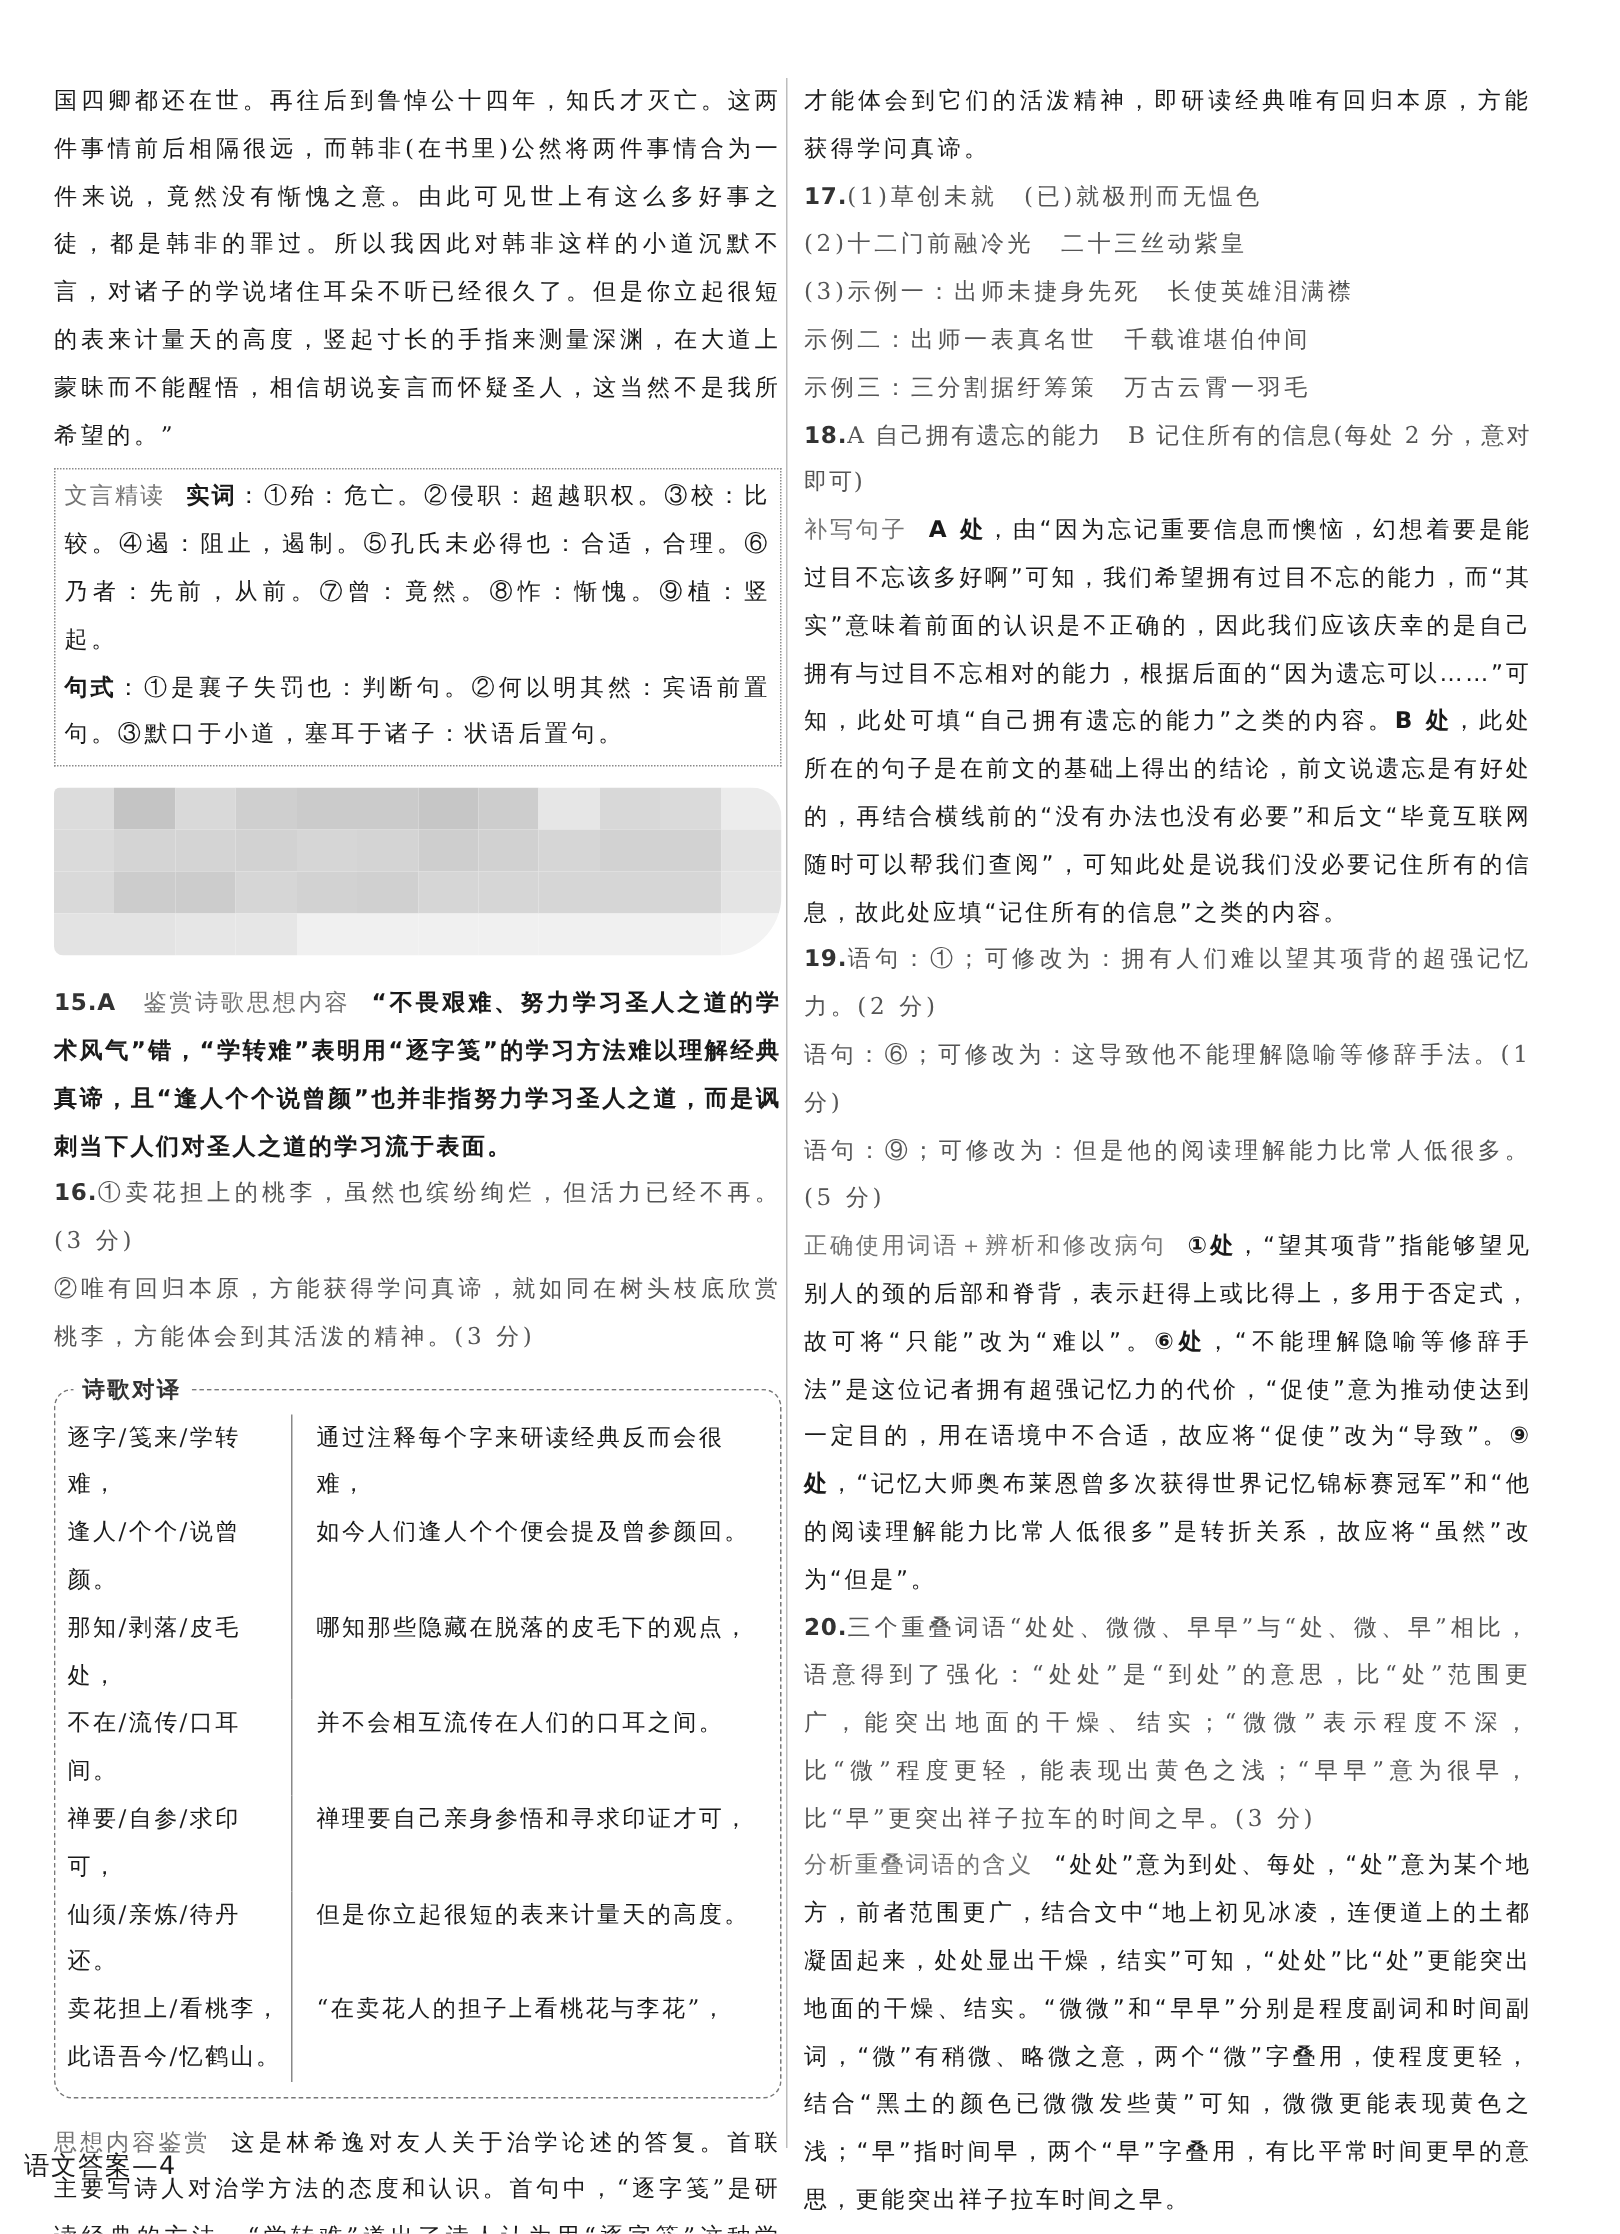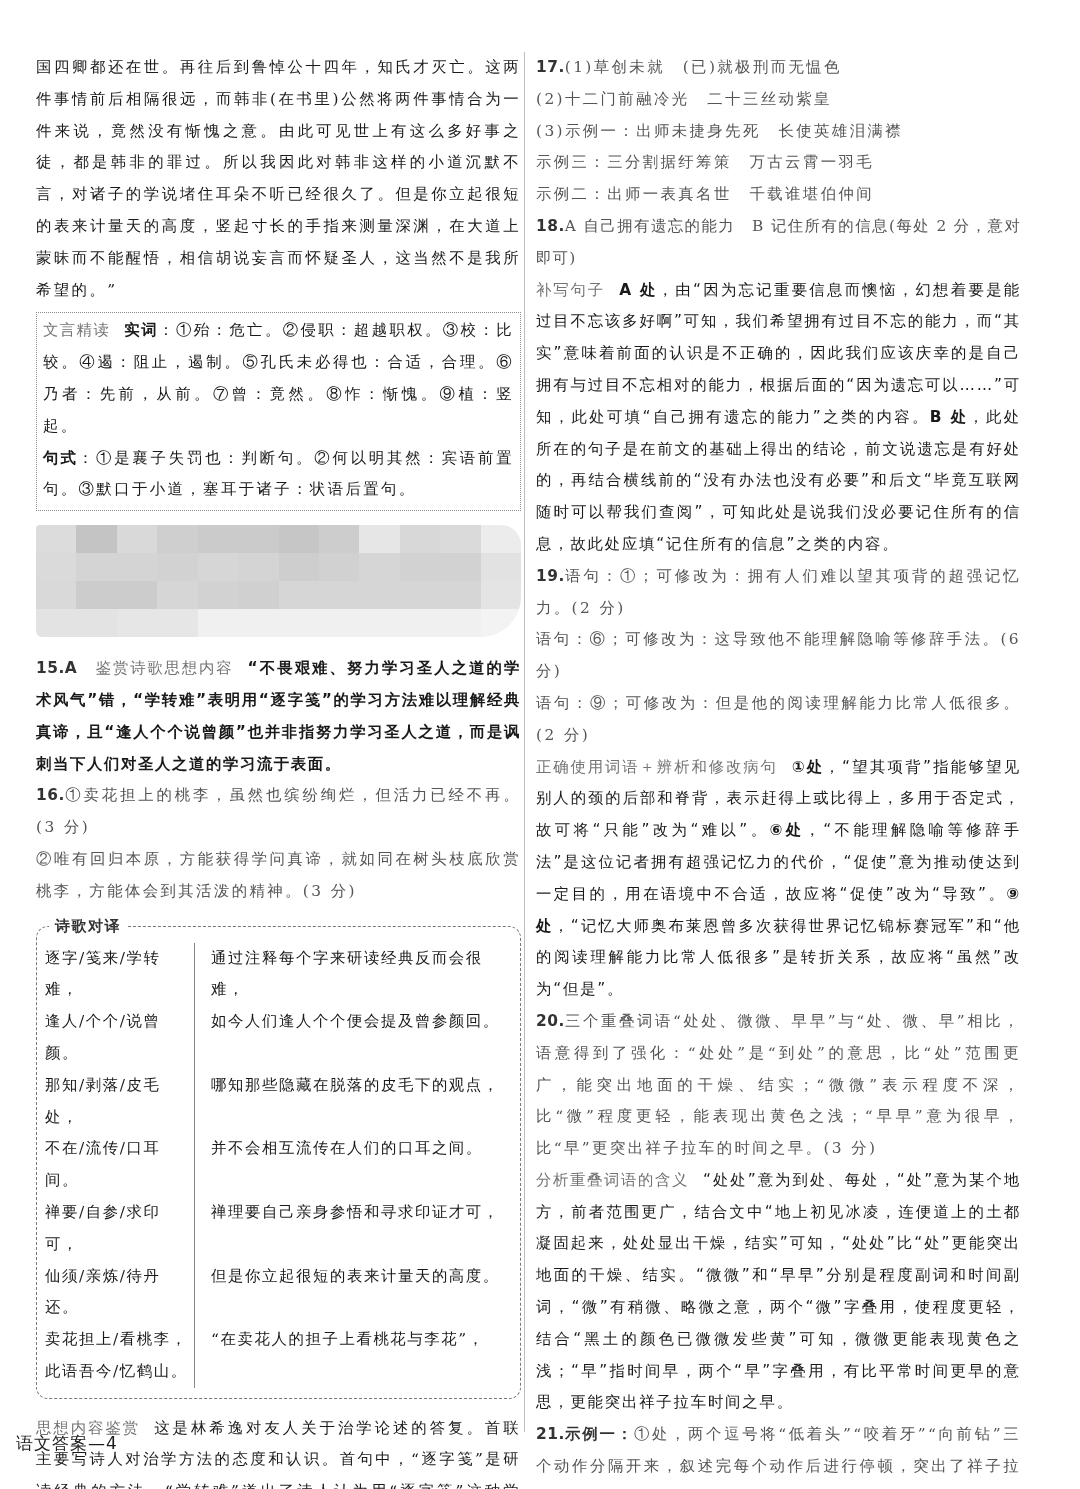--- a/index.html
+++ b/index.html
@@ -123,41 +123,42 @@
       <div class="poem-src">此语吾今/忆鹤山。</div>
     </div>
   </div>
 
   <p>
     <span class="label">思想内容鉴赏</span><span>这是林希逸对友人关于治学论述的答复。首联主要写诗人对治学方法的态度和认识。首句中，“逐字笺”是研读经典的方法，“学转难”道出了诗人认为用“逐字笺”这种学习方法难以领悟经典真谛的观点。次句写生活中的治学现象，即那些未掌握经典真谛的人，张口闭口都是曾参颜回，做学问流于表面。这两句看似平铺叙事，实则流露出诗人的嘲讽之情。颔联说的是“皮毛”之下的精要思想并不存在于人们口耳流传的话语中。颈联以“参禅”“修仙”为例，以类比的方式阐述自己的治学观点。诗人认为，求学需要“自参”“亲炼”，亲身治学方可获得学问真谛。尾联引用魏了翁的名言进一步强调自己的观点，桃李在卖花担上活力不再，只有亲自到树头枝底</span>
   </p>
 </div>
 
 <div class="col col-right">
+  <p>才能体会到它们的活泼精神，即研读经典唯有回归本原，方能获得学问真谛。</p>
 
   <p class="light">
     <span class="num">17.</span><span>(1)草创未就　(已)就极刑而无愠色</span>
   </p>
   <p class="light">(2)十二门前融冷光　二十三丝动紫皇</p>
   <p class="light">(3)示例一：出师未捷身先死　长使英雄泪满襟</p>
+  <p class="light">示例二：出师一表真名世　千载谁堪伯仲间</p>
   <p class="light">示例三：三分割据纡筹策　万古云霄一羽毛</p>
-  <p class="light">示例二：出师一表真名世　千载谁堪伯仲间</p>
 
   <p class="light">
     <span class="num">18.</span><span style="letter-spacing:1.2px;">A 自己拥有遗忘的能力　B 记住所有的信息(每处 2 分，意对即可)</span>
   </p>
   <p class="sans">
     <span class="label">补写句子</span><span class="b">A 处</span><span>，由“因为忘记重要信息而懊恼，幻想着要是能过目不忘该多好啊”可知，我们希望拥有过目不忘的能力，而“其实”意味着前面的认识是不正确的，因此我们应该庆幸的是自己拥有与过目不忘相对的能力，根据后面的“因为遗忘可以……”可知，此处可填“自己拥有遗忘的能力”之类的内容。</span><span class="b">B 处</span><span>，此处所在的句子是在前文的基础上得出的结论，前文说遗忘是有好处的，再结合横线前的“没有办法也没有必要”和后文“毕竟互联网随时可以帮我们查阅”，可知此处是说我们没必要记住所有的信息，故此处应填“记住所有的信息”之类的内容。</span>
   </p>
 
   <p class="light">
     <span class="num">19.</span><span>语句：①；可修改为：拥有人们难以望其项背的超强记忆力。(2 分)</span>
   </p>
-  <p class="light">语句：⑥；可修改为：这导致他不能理解隐喻等修辞手法。(6 分)</p>
-  <p class="light">语句：⑨；可修改为：但是他的阅读理解能力比常人低很多。(2 分)</p>
+  <p class="light">语句：⑥；可修改为：这导致他不能理解隐喻等修辞手法。(1 分)</p>
+  <p class="light">语句：⑨；可修改为：但是他的阅读理解能力比常人低很多。(5 分)</p>
   <p class="sans">
     <span class="label">正确使用词语＋辨析和修改病句</span><span class="b">①处</span><span>，“望其项背”指能够望见别人的颈的后部和脊背，表示赶得上或比得上，多用于否定式，故可将“只能”改为“难以”。</span><span class="b">⑥处</span><span>，“不能理解隐喻等修辞手法”是这位记者拥有超强记忆力的代价，“促使”意为推动使达到一定目的，用在语境中不合适，故应将“促使”改为“导致”。</span><span class="b">⑨处</span><span>，“记忆大师奥布莱恩曾多次获得世界记忆锦标赛冠军”和“他的阅读理解能力比常人低很多”是转折关系，故应将“虽然”改为“但是”。</span>
   </p>
 
   <p class="light">
     <span class="num">20.</span><span>三个重叠词语“处处、微微、早早”与“处、微、早”相比，语意得到了强化：“处处”是“到处”的意思，比“处”范围更广，能突出地面的干燥、结实；“微微”表示程度不深，比“微”程度更轻，能表现出黄色之浅；“早早”意为很早，比“早”更突出祥子拉车的时间之早。(3 分)</span>
   </p>
   <p class="sans">
     <span class="label">分析重叠词语的含义</span><span>“处处”意为到处、每处，“处”意为某个地方，前者范围更广，结合文中“地上初见冰凌，连便道上的土都凝固起来，处处显出干燥，结实”可知，“处处”比“处”更能突出地面的干燥、结实。“微微”和“早早”分别是程度副词和时间副词，“微”有稍微、略微之意，两个“微”字叠用，使程度更轻，结合“黑土的颜色已微微发些黄”可知，微微更能表现黄色之浅；“早”指时间早，两个“早”字叠用，有比平常时间更早的意思，更能突出祥子拉车时间之早。</span>
   </p>

